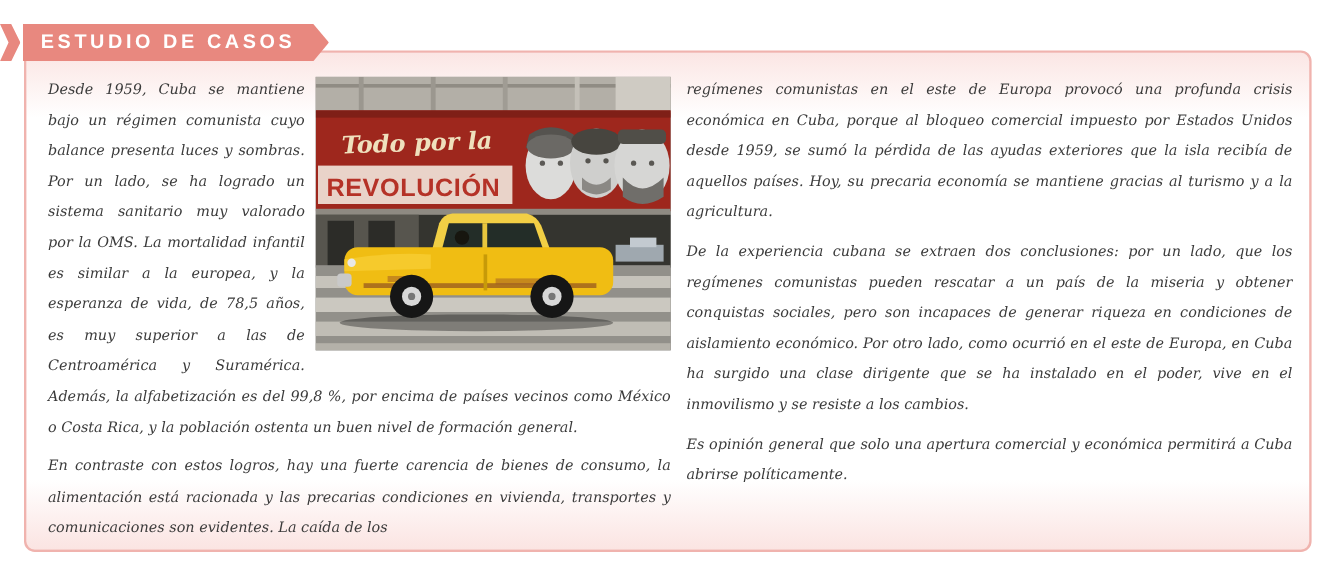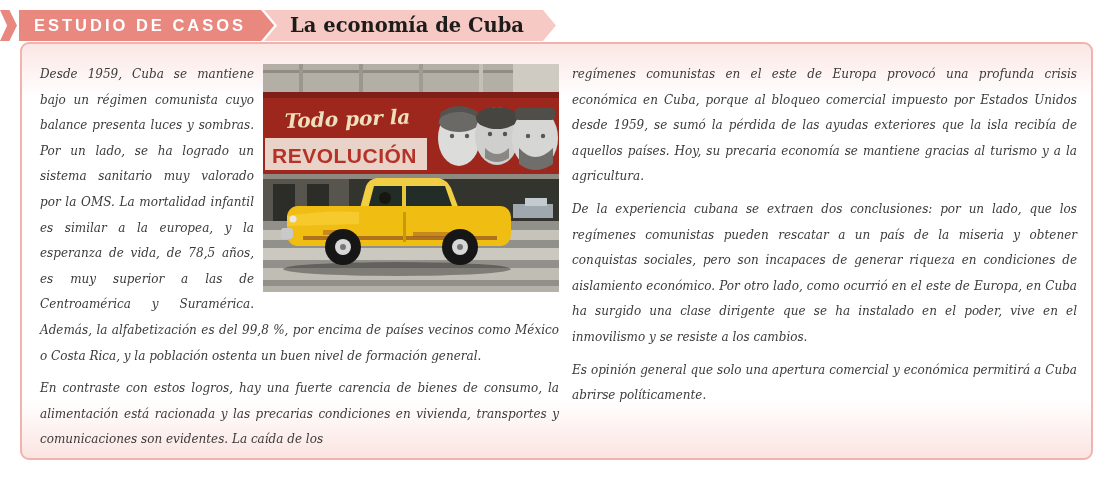--- a/index.html
+++ b/index.html
@@ -1,21 +1,21 @@
 <!DOCTYPE html>
 <html><head>
 <meta charset="utf-8">
 <style>
   html,body{margin:0;padding:0;}
   body{
     width:1102px;height:477px;background:#ffffff;position:relative;overflow:hidden;
     font-family:"DejaVu Serif", serif;
   }
   
-  .ribbon{position:absolute;top:10px;left:0;height:31px;display:flex;align-items:stretch;z-index:3;}
+  .ribbon{position:absolute;top:20px;left:0;height:31px;display:flex;align-items:stretch;z-index:3;}
   .ribbon-chevron{
     width:17px;background:#e8887f;margin-right:2px;
     clip-path:polygon(0 0,55% 0,100% 50%,55% 100%,0 100%,42% 50%);
   }
   .kicker{
     background:#e8887f;color:#ffffff;display:flex;align-items:center;
     font-family:"Liberation Sans", sans-serif;font-weight:bold;
     font-size:16.5px;letter-spacing:3px;
     padding:0 28px 0 15px;
     clip-path:polygon(0 0,calc(100% - 13px) 0,100% 50%,calc(100% - 13px) 100%,0 100%);
@@ -50,23 +50,20 @@
     overflow:hidden;background:#8d8b85;
   }
 </style>
 </head>
 <body>
 
 <div class="ribbon">
   <div class="ribbon-chevron"></div>
   <div class="kicker">
     <span>ESTUDIO DE CASOS</span>
-  </div>
-  <div class="title-banner">
-    <span>La economía de Cuba</span>
   </div>
 </div>
 
 <div class="frame">
   <div class="cols">
 
     <div class="col col-left bodytext">
 
       <div class="photo">
         <svg width="296" height="228" viewBox="0 0 296 228" xmlns="http://www.w3.org/2000/svg">

